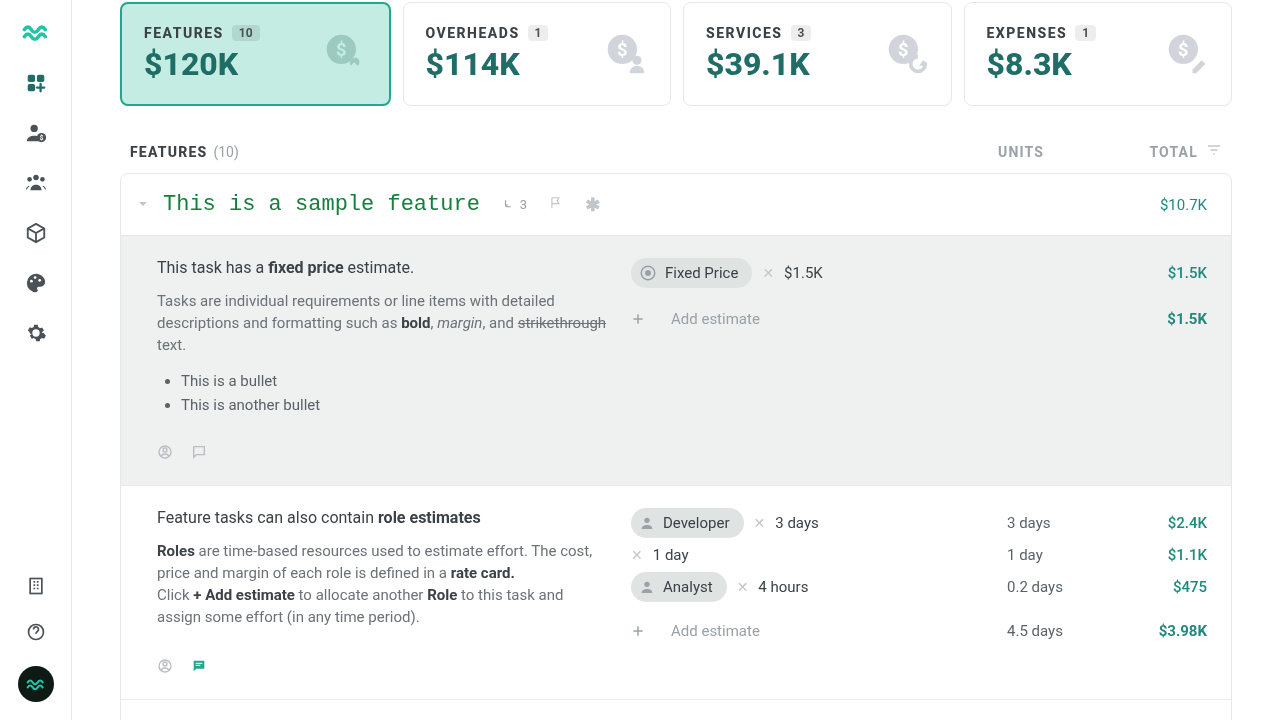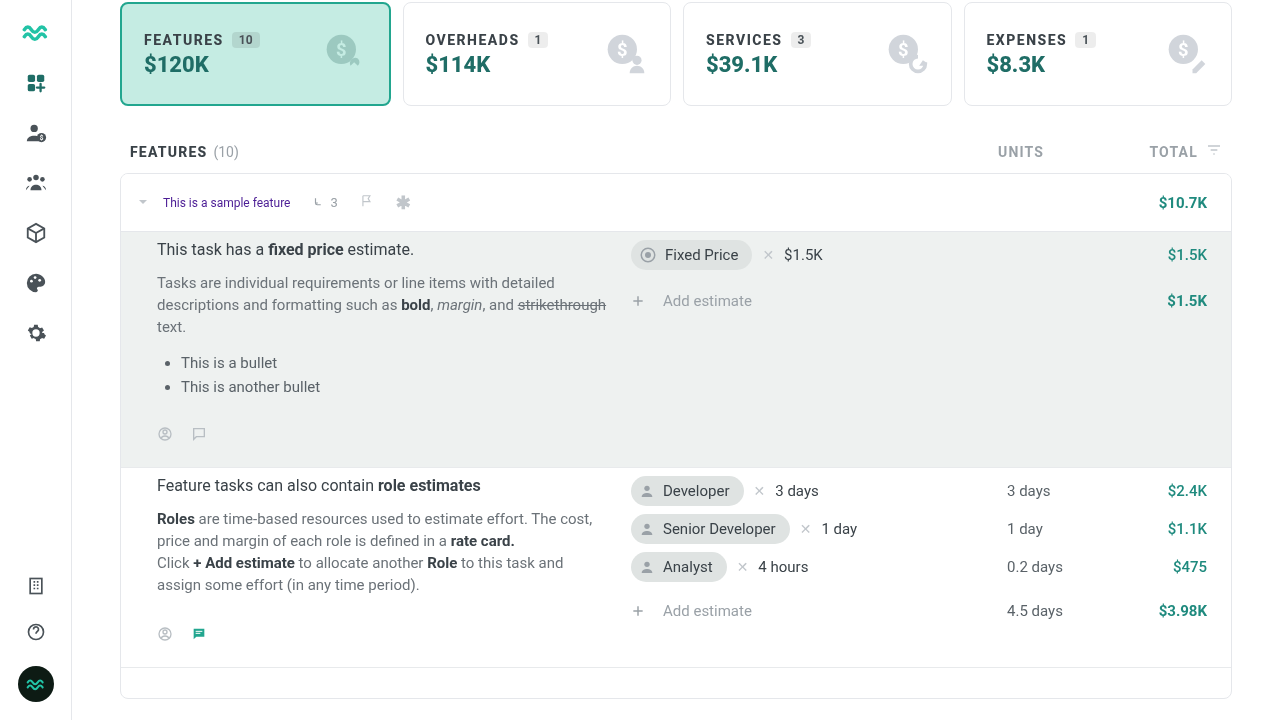--- a/index.html
+++ b/index.html
@@ -55,21 +55,21 @@
   .card-badge {
     background:rgba(0,0,0,0.07);
     border-radius:4px;
     padding:1px 7px;
     font-size:12px;
     font-weight:700;
     color:#4a5258;
   }
   .card.selected .card-badge { background:rgba(0,0,0,0.09);}
   .card-amount {
-    font-size:22px;
+    font-size:32px;
     font-weight:800;
     color:#1f6d66;
     margin-top:2px;
   }
   .card-icon { color:#d1d5db; }
   .card.selected .card-icon { color:#9cc9c0;}
   .section-header {
     display:flex; align-items:center; padding:0 10px 12px 10px;
   }
   .sh-title { font-weight:800; letter-spacing:1.2px; font-size:14px; color:#3a4248;}
@@ -78,27 +78,27 @@
   .sh-col { font-size:14px; letter-spacing:1.2px; font-weight:700; color:#9aa1a7;}
   .sh-units { width:130px;}
   .sh-total { width:70px; text-align:right; margin-right:8px;}
   .filter-icon { color:#c1c6cb;}
   .feature-list { border:1px solid #e5e7eb; border-radius:8px; overflow:hidden;}
   .feature-header {
     display:flex; align-items:center; padding:18px 24px 18px 16px; background:#fff;
     border-bottom:1px solid #e5e7eb;
   }
   .caret { color:#c1c6cb; margin-right:14px;}
-  .feature-title { font-size:12px; color:#4c1d95; flex-shrink:0;}
+  .feature-title { font-size:22px; color:#15803d; flex-shrink:0;font-family:Liberation Mono, monospace;}
   .meta { display:flex; align-items:center; gap:22px; margin-left:22px; color:#c1c6cb;}
   .meta .meta-item { display:flex; align-items:center; gap:4px; font-size:13px; color:#9aa1a7;}
   .fh-spacer { flex:1;}
-  .feature-total { color:#1f8a7e; font-size:15px; font-weight:700;}
+  .feature-total { color:#1f8a7e; font-size:15px; font-weight:400;}
   .task {
-    display:flex; padding:8px 24px 22px 36px; gap:24px;
+    display:flex; padding:22px 24px 22px 36px; gap:24px;
     border-bottom:1px solid #e8eaec;
   }
   .task.dark { background:#eef1f0;}
   .task-desc { width:450px; flex-shrink:0;}
   .task-desc-title { font-size:16px; color:#3a4248; margin-bottom:14px;}
   .task-desc-body { font-size:15px; color:#6b7278; line-height:1.45;}
   .task-desc-body b { color:#3a4248; font-weight:700;}
   .task-desc-body i { font-style:italic;}
   .task-desc-body .st { text-decoration:line-through;}
   .bullets { margin:16px 0 12px 24px;}
@@ -107,21 +107,21 @@
   .task-footer .comment-active { color:#22a68f;}
   .task-est { flex:1; display:flex; flex-direction:column; gap:8px;}
   .chip {
     display:inline-flex; align-items:center; gap:8px;
     background:#dfe3e2; border-radius:18px; padding:6px 14px 6px 8px;
     font-size:15px; color:#3a4248;
   }
   .chip .chip-ic { color:#9aa1a7; display:flex;}
   .est-x { color:#c1c6cb;}
   .est-val { font-size:15px; color:#3a4248;}
-  .add-est { display:flex; align-items:center; gap:18px; color:#9aa1a7; font-size:15px; padding:6px 0;}
+  .add-est { display:flex; align-items:center; gap:26px; color:#9aa1a7; font-size:15px; padding:6px 0;}
   .est-units { width:130px; font-size:15px; color:#5a6268; flex-shrink:0;}
   .est-total { width:70px; text-align:right; color:#1f8a7e; font-size:15px; font-weight:500; flex-shrink:0;}
   .est-total.bold { font-weight:700;}
   .row-grid { display:flex; align-items:center;}
   .row-grid .est-cell { flex:1; display:flex; align-items:center; gap:10px;}
 </style>
 </head>
 <body>
 
 <div class="sidebar">
@@ -400,29 +400,20 @@
               <span>Developer</span>
             </span>
             <span class="est-x">✕</span>
             <span class="est-val">3 days</span>
           </div>
           <div class="est-units">3 days</div>
           <div class="est-total">$2.4K</div>
         </div>
         <div class="row-grid">
           <div class="est-cell">
-            <span class="chip">
-              <span class="chip-ic">
-                  <svg width="16" height="16" viewBox="0 0 24 24" fill="currentColor">
-                    <circle cx="12" cy="8" r="4"></circle>
-                    <path d="M4 21c0-4 4-6 8-6s8 2 8 6"></path>
-                  </svg>
-                </span>
-              <span>Senior Developer</span>
-            </span>
             <span class="est-x">✕</span>
             <span class="est-val">1 day</span>
           </div>
           <div class="est-units">1 day</div>
           <div class="est-total">$1.1K</div>
         </div>
         <div class="row-grid">
           <div class="est-cell">
             <span class="chip">
               <span class="chip-ic">

